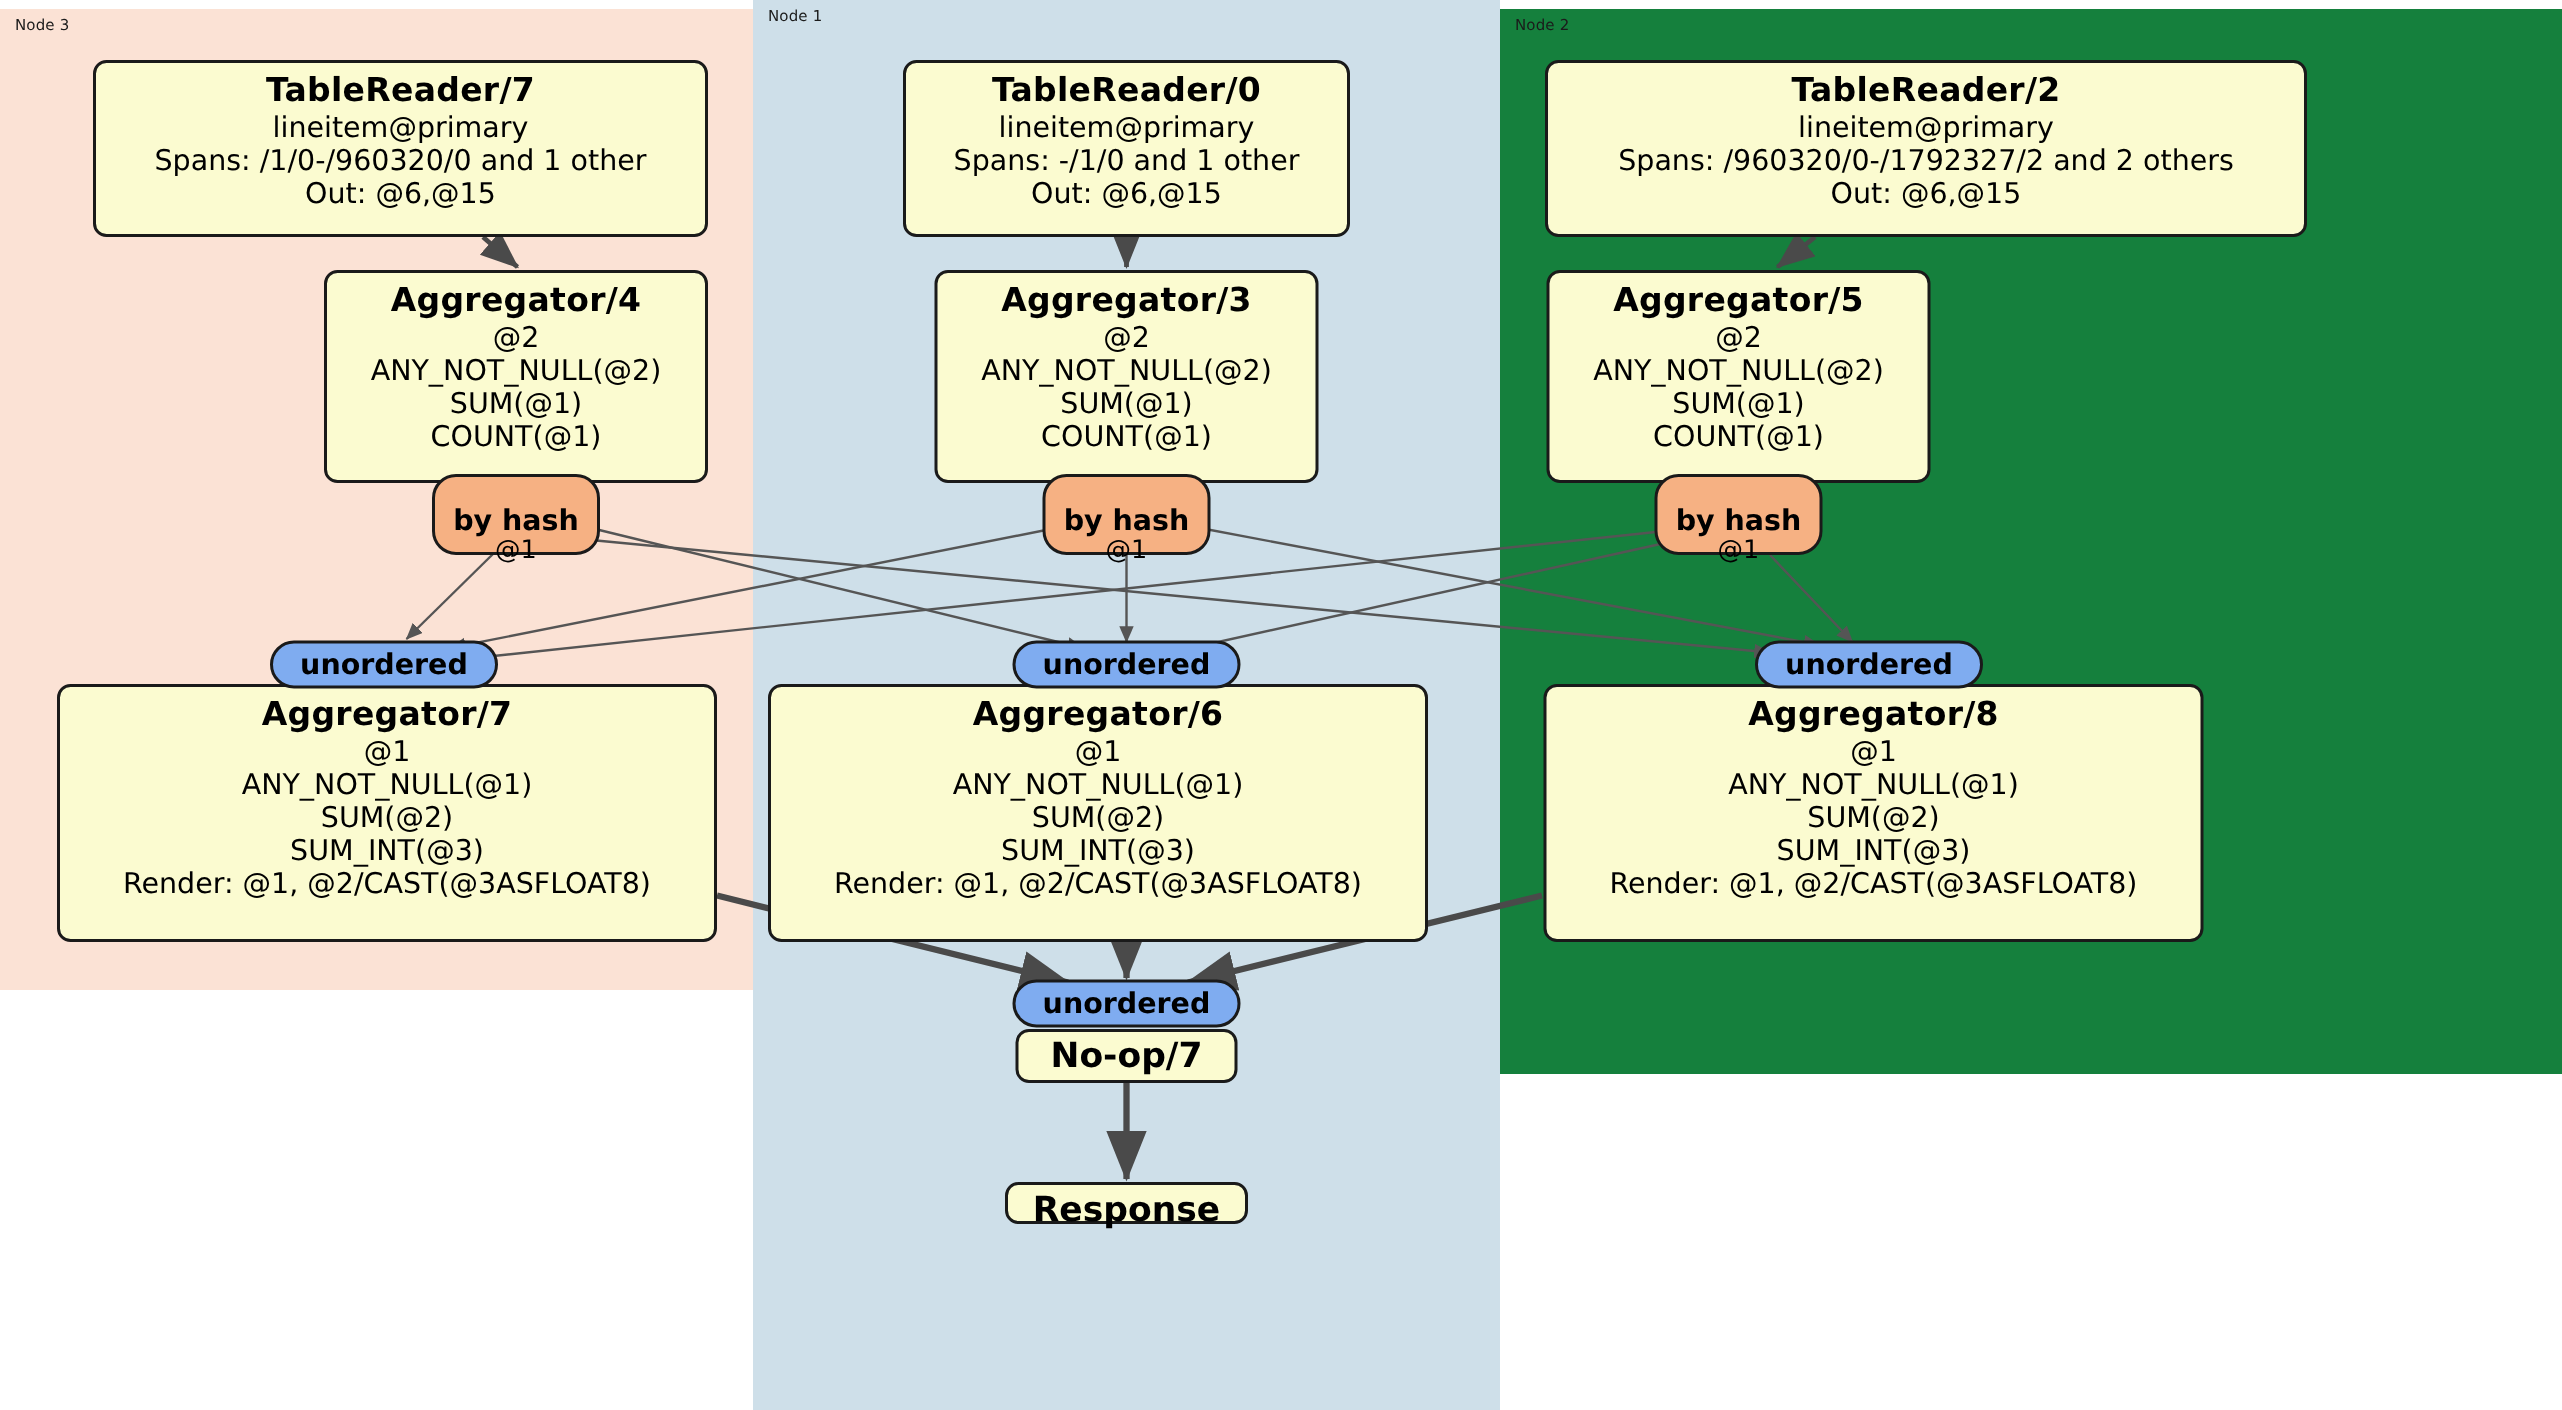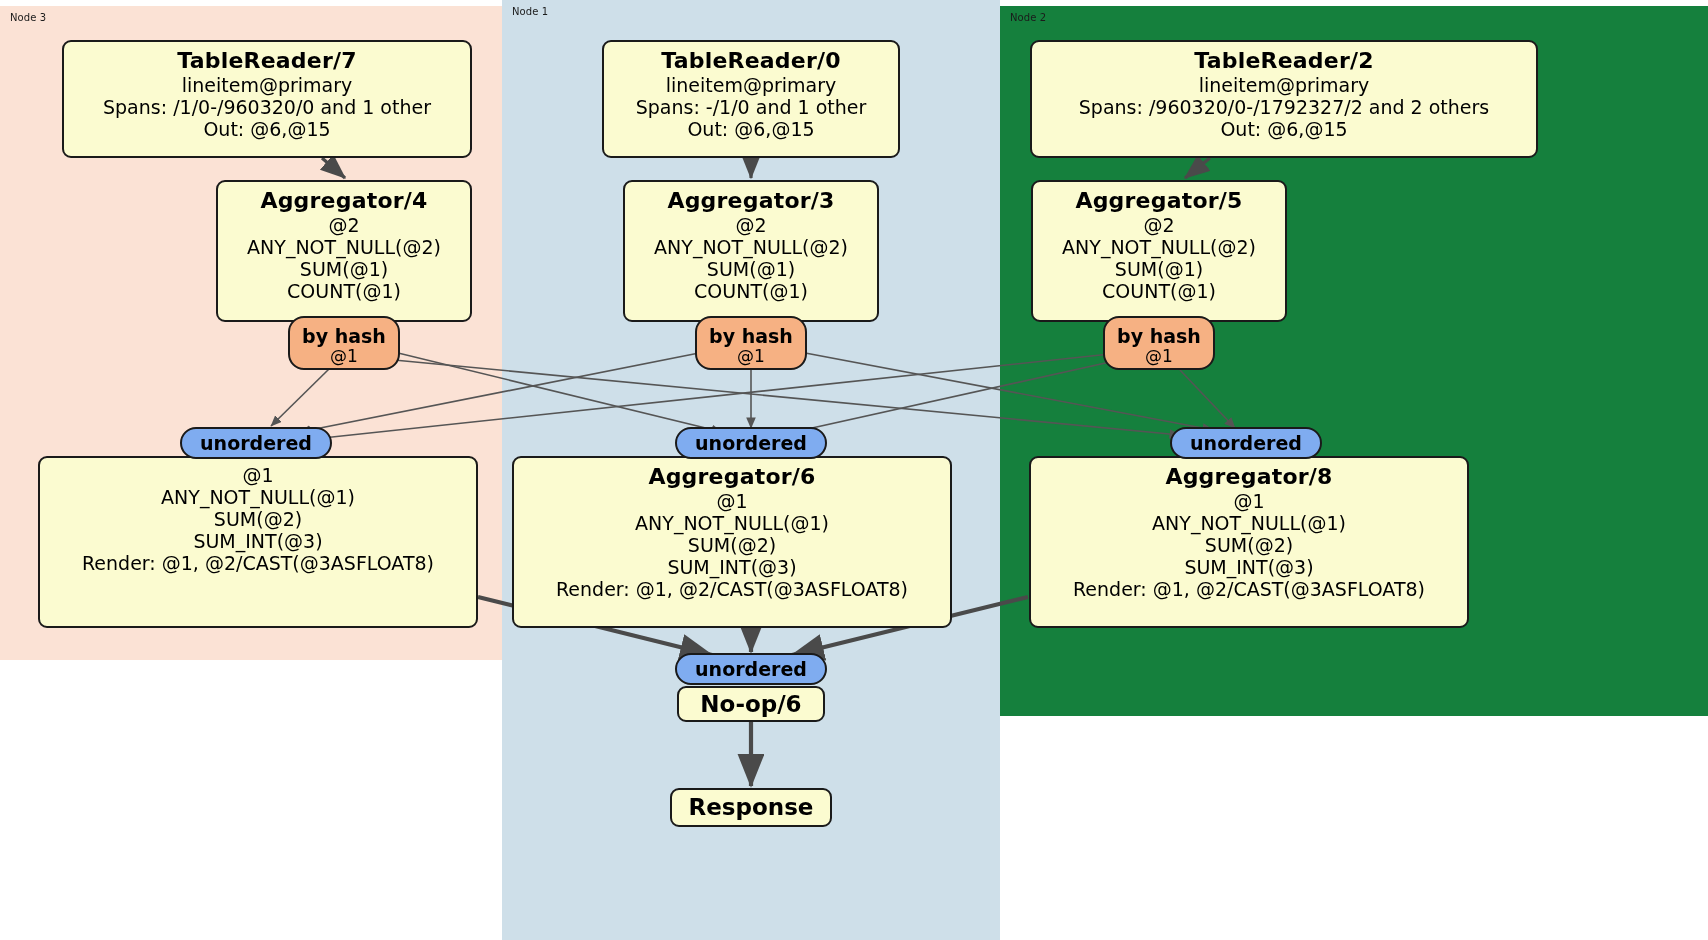--- a/index.html
+++ b/index.html
@@ -20,21 +20,21 @@
     background:#fbfbd0;border:2px solid #1a1a1a;border-radius:9px;
     text-align:center;color:#000;line-height:1.16;
     padding-top:6px;
   }
   .proc .ttl{font-weight:bold;font-size:22px;letter-spacing:.2px;display:block;}
   .proc .ln{font-size:19px;display:block;white-space:nowrap;}
 
   .router{
     position:absolute;box-sizing:border-box;
     background:#f6b183;border:2px solid #1a1a1a;border-radius:16px;
-    text-align:center;color:#000;line-height:1.12;padding-top:8px;z-index:6;
+    text-align:center;color:#000;line-height:1.12;padding-top:19px;z-index:6;
   }
   .router .rt{font-weight:bold;font-size:19px;display:block;}
   .router .rs{font-size:17px;display:block;}
 
   .sync{
     position:absolute;box-sizing:border-box;
     background:#7facf0;border:2px solid #1a1a1a;border-radius:16px;
     text-align:center;color:#000;font-weight:bold;font-size:19px;
     line-height:28px;z-index:6;
   }
@@ -150,20 +150,21 @@
   <div class="router" style="left:1103px;top:316px;width:112px;height:54px;">
     <span class="rt">by hash</span>
     <span class="rs">@1</span>
   </div>
 
   <div class="sync" style="left:180px;top:427px;width:152px;height:32px;">unordered</div>
   <div class="sync" style="left:675px;top:427px;width:152px;height:32px;">unordered</div>
   <div class="sync" style="left:1170px;top:427px;width:152px;height:32px;">unordered</div>
 
   <div class="proc" style="left:38px;top:456px;width:440px;height:172px;">
+    <span class="ttl">Aggregator/7</span>
     <span class="ln">@1</span>
     <span class="ln">ANY_NOT_NULL(@1)</span>
     <span class="ln">SUM(@2)</span>
     <span class="ln">SUM_INT(@3)</span>
     <span class="ln">Render: @1, @2/CAST(@3ASFLOAT8)</span>
   </div>
 
   <div class="proc" style="left:512px;top:456px;width:440px;height:172px;">
     <span class="ttl">Aggregator/6</span>
     <span class="ln">@1</span>
@@ -177,17 +178,17 @@
     <span class="ttl">Aggregator/8</span>
     <span class="ln">@1</span>
     <span class="ln">ANY_NOT_NULL(@1)</span>
     <span class="ln">SUM(@2)</span>
     <span class="ln">SUM_INT(@3)</span>
     <span class="ln">Render: @1, @2/CAST(@3ASFLOAT8)</span>
   </div>
 
   <div class="sync" style="left:675px;top:653px;width:152px;height:32px;">unordered</div>
 
-  <div class="small-proc" style="left:677px;top:686px;width:148px;height:36px;line-height:32px;">No-op/6</div>
+  <div class="small-proc" style="left:677px;top:686px;width:148px;height:36px;line-height:32px;">No-op/7</div>
 
-  <div class="small-proc" style="left:670px;top:788px;width:162px;height:39px;line-height:34px;">Response</div>
+  <div class="small-proc" style="left:670px;top:788px;width:162px;height:28px;line-height:34px;">Response</div>
 
 </div>
 
 </body></html>

